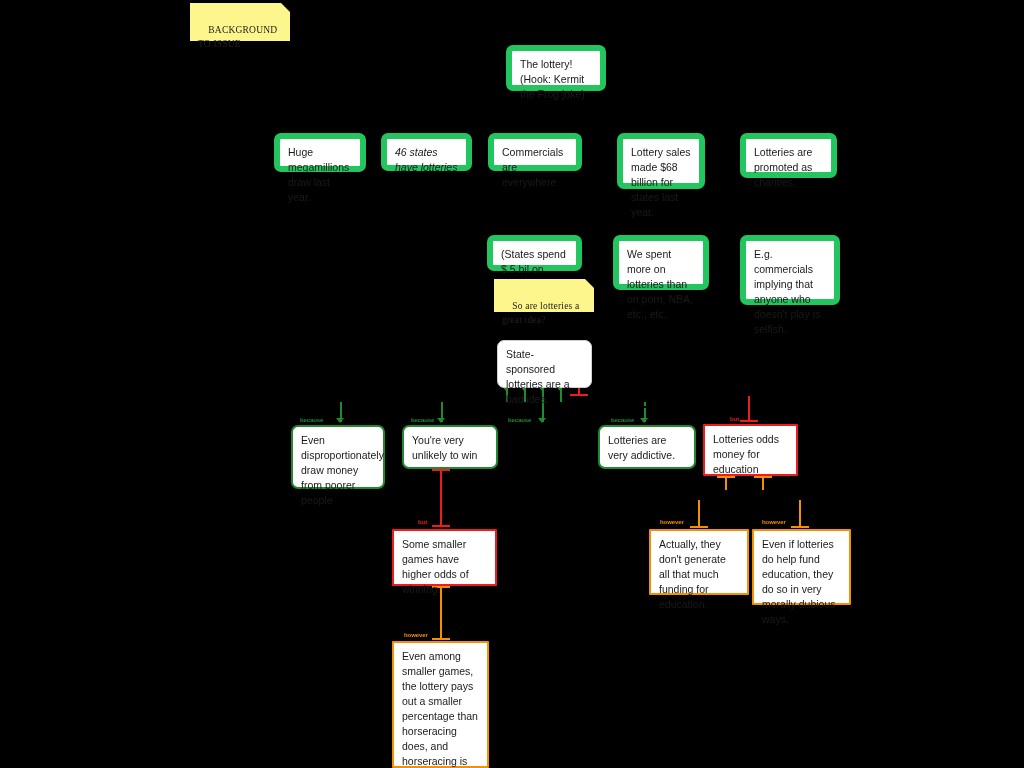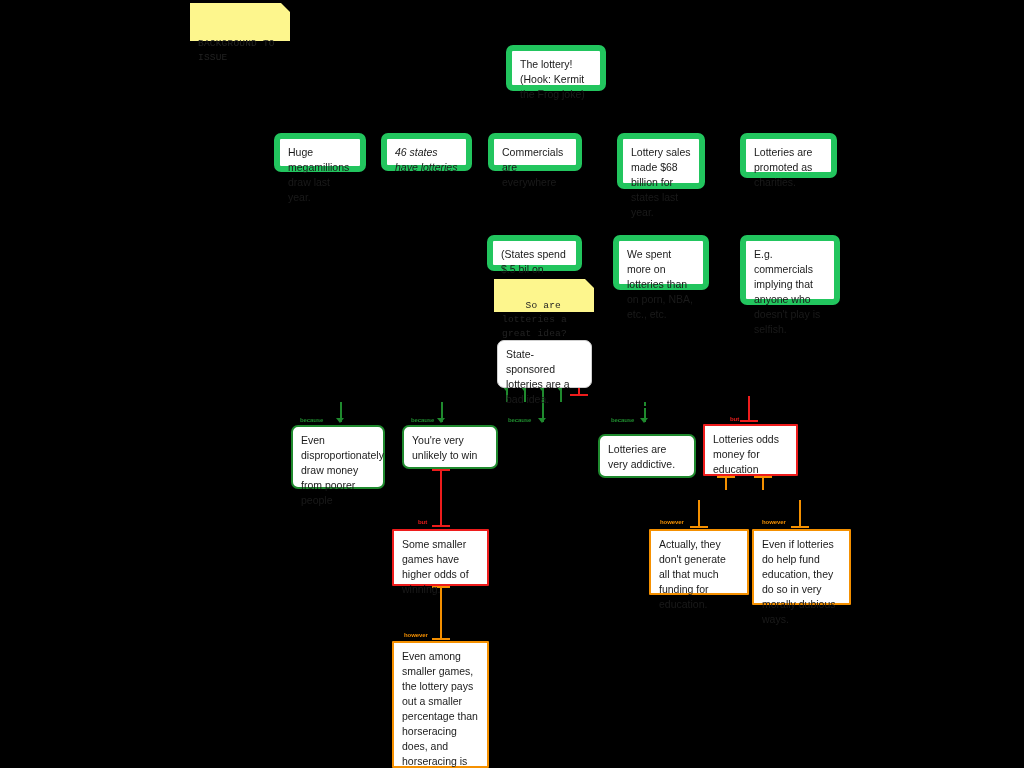--- a/index.html
+++ b/index.html
@@ -26,21 +26,21 @@
   .node.claim{border-radius:7px;border:1px solid #cfcfcf;}
   .node.reason{border-radius:7px;border:2px solid #1f8a2e;}
   .node.objection{border-radius:1px;border:2px solid #ee1c1c;}
   .node.rebuttal{border-radius:1px;border:2px solid #f59000;}
 
   
   .sticky{
     position:absolute;
     background:#fdf68d;
     color:#222;
-    font-family:Liberation Mono, monospace;
+    font-family:Liberation Serif, serif;
     font-size:9.5px;
     line-height:14px;
     letter-spacing:.2px;
     padding:6px 10px 6px 8px;
     box-sizing:border-box;
     white-space:pre-wrap;
     z-index:6;
   }
   .sticky .fold{
     position:absolute;top:0;right:0;width:9px;height:9px;
@@ -151,30 +151,30 @@
   <div class="elabel g" style="left:411px;top:417px;">because</div>
   <div class="elabel g" style="left:508px;top:417px;">because</div>
   <div class="elabel g" style="left:611px;top:417px;">because</div>
   <div class="elabel r" style="left:730px;top:416px;">but</div>
 
   <div class="node reason" style="left:291px;top:425px;width:94px;height:64px;">Even disproportionately draw money from poorer people</div>
 
   <div class="node reason" style="left:402px;top:425px;width:96px;height:44px;">You're very unlikely to win</div>
 
 
-  <div class="node reason" style="left:598px;top:434px;width:98px;height:44px;">Lotteries are very addictive.</div>
+  <div class="node reason" style="left:598px;top:425px;width:98px;height:44px;">Lotteries are very addictive.</div>
 
   <div class="node objection" style="left:703px;top:424px;width:95px;height:52px;">Lotteries odds money for education</div>
 
   <div class="wire v red" style="left:440px;top:469px;height:58px;"></div>
   <div class="tee red" style="left:432px;top:469px;width:18px;"></div>
   <div class="tee red" style="left:432px;top:525px;width:18px;"></div>
   <div class="elabel r" style="left:418px;top:519px;">but</div>
 
-  <div class="node objection" style="left:392px;top:529px;width:97px;height:57px;">Some smaller games have higher odds of winning.</div>
+  <div class="node objection" style="left:392px;top:529px;width:105px;height:57px;">Some smaller games have higher odds of winning.</div>
 
   <div class="wire v orange" style="left:440px;top:586px;height:54px;"></div>
   <div class="tee orange" style="left:432px;top:586px;width:18px;"></div>
   <div class="tee orange" style="left:432px;top:638px;width:18px;"></div>
   <div class="elabel o" style="left:404px;top:632px;">however</div>
 
   <div class="node rebuttal" style="left:392px;top:641px;width:97px;height:127px;">Even among smaller games, the lottery pays out a smaller percentage than horseracing does, and horseracing is illegal in most places.</div>
 
   <div class="wire v orange" style="left:725px;top:476px;height:14px;"></div>
   <div class="wire v orange" style="left:762px;top:476px;height:14px;"></div>

